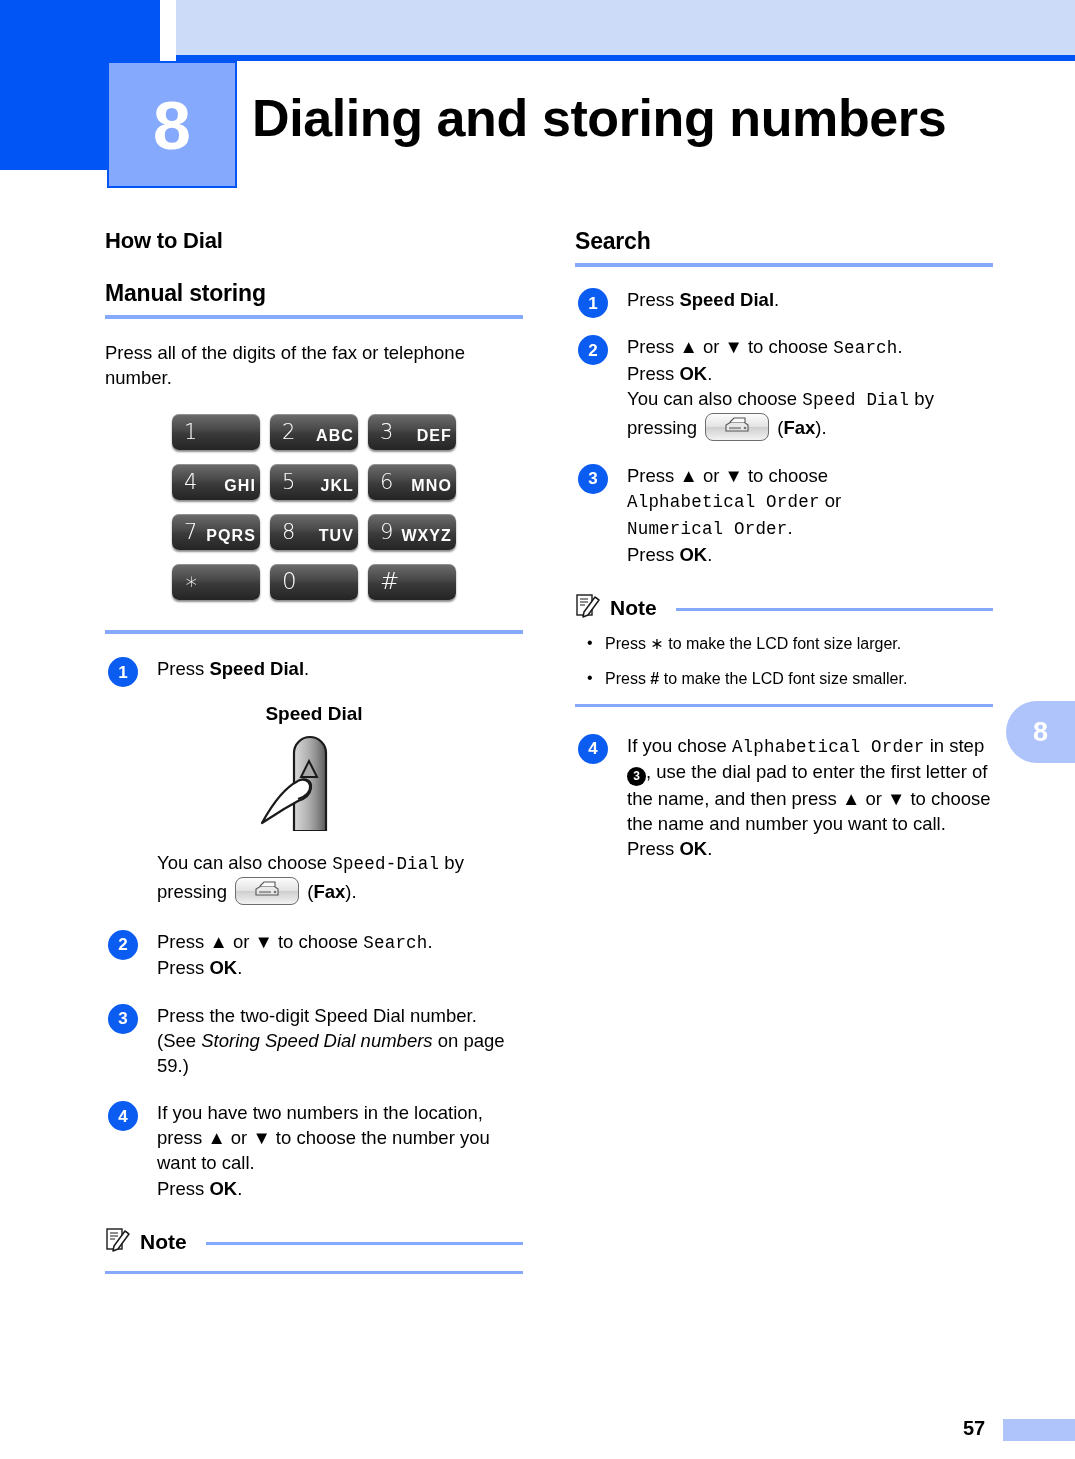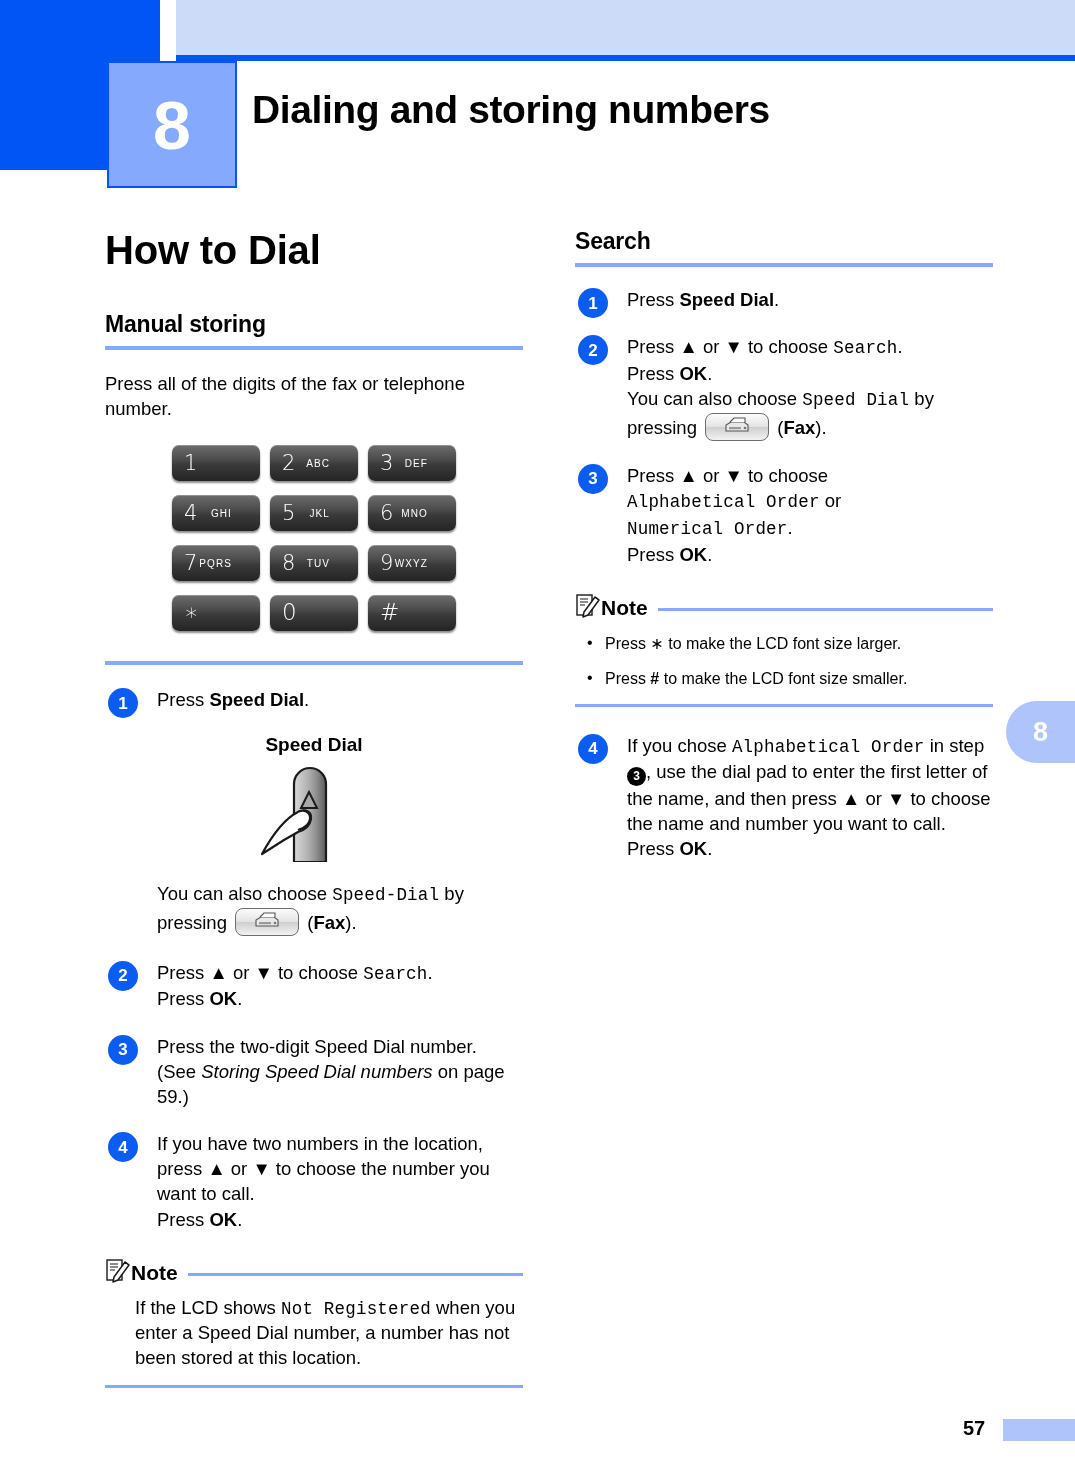--- a/index.html
+++ b/index.html
@@ -50,21 +50,21 @@
   }
   .chapter-num {
     color: #ffffff;
     font-size: 68px;
     font-weight: bold;
     line-height: 1;
   }
   .chapter-title {
     position: absolute;
     left: 252px; top: 88px;
-    font-size: 39px;
+    font-size: 52px;
     font-weight: bold;
     letter-spacing: -0.4px;
     white-space: nowrap;
   }
 
   
   .side-tab {
     position: absolute;
     left: 1006px; top: 701px;
     width: 69px; height: 62px;
@@ -84,22 +84,22 @@
   .col {
     position: absolute;
     top: 228px;
     width: 418px;
   }
   .col-left  { left: 105px; }
   .col-right { left: 575px; }
 
   
   h1.h-main {
-    margin: 0 0 38px 0;
-    font-size: 40px;
+    margin: 0 0 26px 0;
+    font-size: 22px;
     font-weight: bold;
     letter-spacing: -0.2px;
   }
   h2.h-sub {
     margin: 0;
     font-size: 23px;
     font-weight: bold;
     letter-spacing: -0.2px;
   }
   .rule {
@@ -183,24 +183,24 @@
     position: absolute;
     left: 12px;
     font-size: 21px;
     font-family: "DejaVu Sans", sans-serif;
     font-weight: 300;
     line-height: 1;
     top: 8px;
   }
   .key .kl {
     position: absolute;
-    right: 28px;
-    font-size: 10px;
+    right: 4px;
+    font-size: 16px;
     letter-spacing: 1.1px;
-    font-weight: normal;
+    font-weight: bold;
     top: 13px;
   }
   .key.sym .kd { font-size: 23px; top: 6px; }
 
   
   .sd-graphic {
     margin: 6px 0 16px 0;
     text-align: center;
   }
   .sd-label {
@@ -224,20 +224,21 @@
     position: relative;
     margin: 0 3px;
   }
   .faxkey svg { position: absolute; left: 15px; top: 3px; }
 
   
   .note { margin-top: 26px; }
   .note-head {
     display: flex;
     align-items: center;
+    gap: 9px;
   }
   .note-title {
     font-size: 21px;
     font-weight: bold;
   }
   .note-line {
     flex: 1;
     height: 3px;
     background: #85a9fc;
     margin-left: 10px;
@@ -418,23 +419,20 @@
       <span>
         <svg width="26" height="26" viewBox="0 0 26 26">
           <rect x="2" y="2" width="15" height="20" fill="#ffffff" stroke="#1a1a1a" stroke-width="1.4"></rect>
           <path d="M5 6 h8 M5 9 h8 M5 12 h5" stroke="#1a1a1a" stroke-width="1"></path>
           <path d="M9 19 L20 4 L24 7 L13 22 L8 24 Z" fill="#ffffff" stroke="#1a1a1a" stroke-width="1.5" stroke-linejoin="round"></path>
           <path d="M20 4 L24 7" stroke="#1a1a1a" stroke-width="1.2"></path>
         </svg>
       </span>
       <span class="note-title">Note</span>
       <span class="note-line"></span>
-    </div>
-    <div class="note-body">
-      <span>If the LCD shows </span><span class="mono">Not Registered</span><span> when you enter a Speed Dial number, a number has not been stored at this location.</span>
     </div>
     <div class="note-foot"></div>
   </div>
 
 </div>
 
 <div class="col col-right">
 
   <h2 class="h-sub">Search</h2>
   <div class="rule rule-right"></div>

